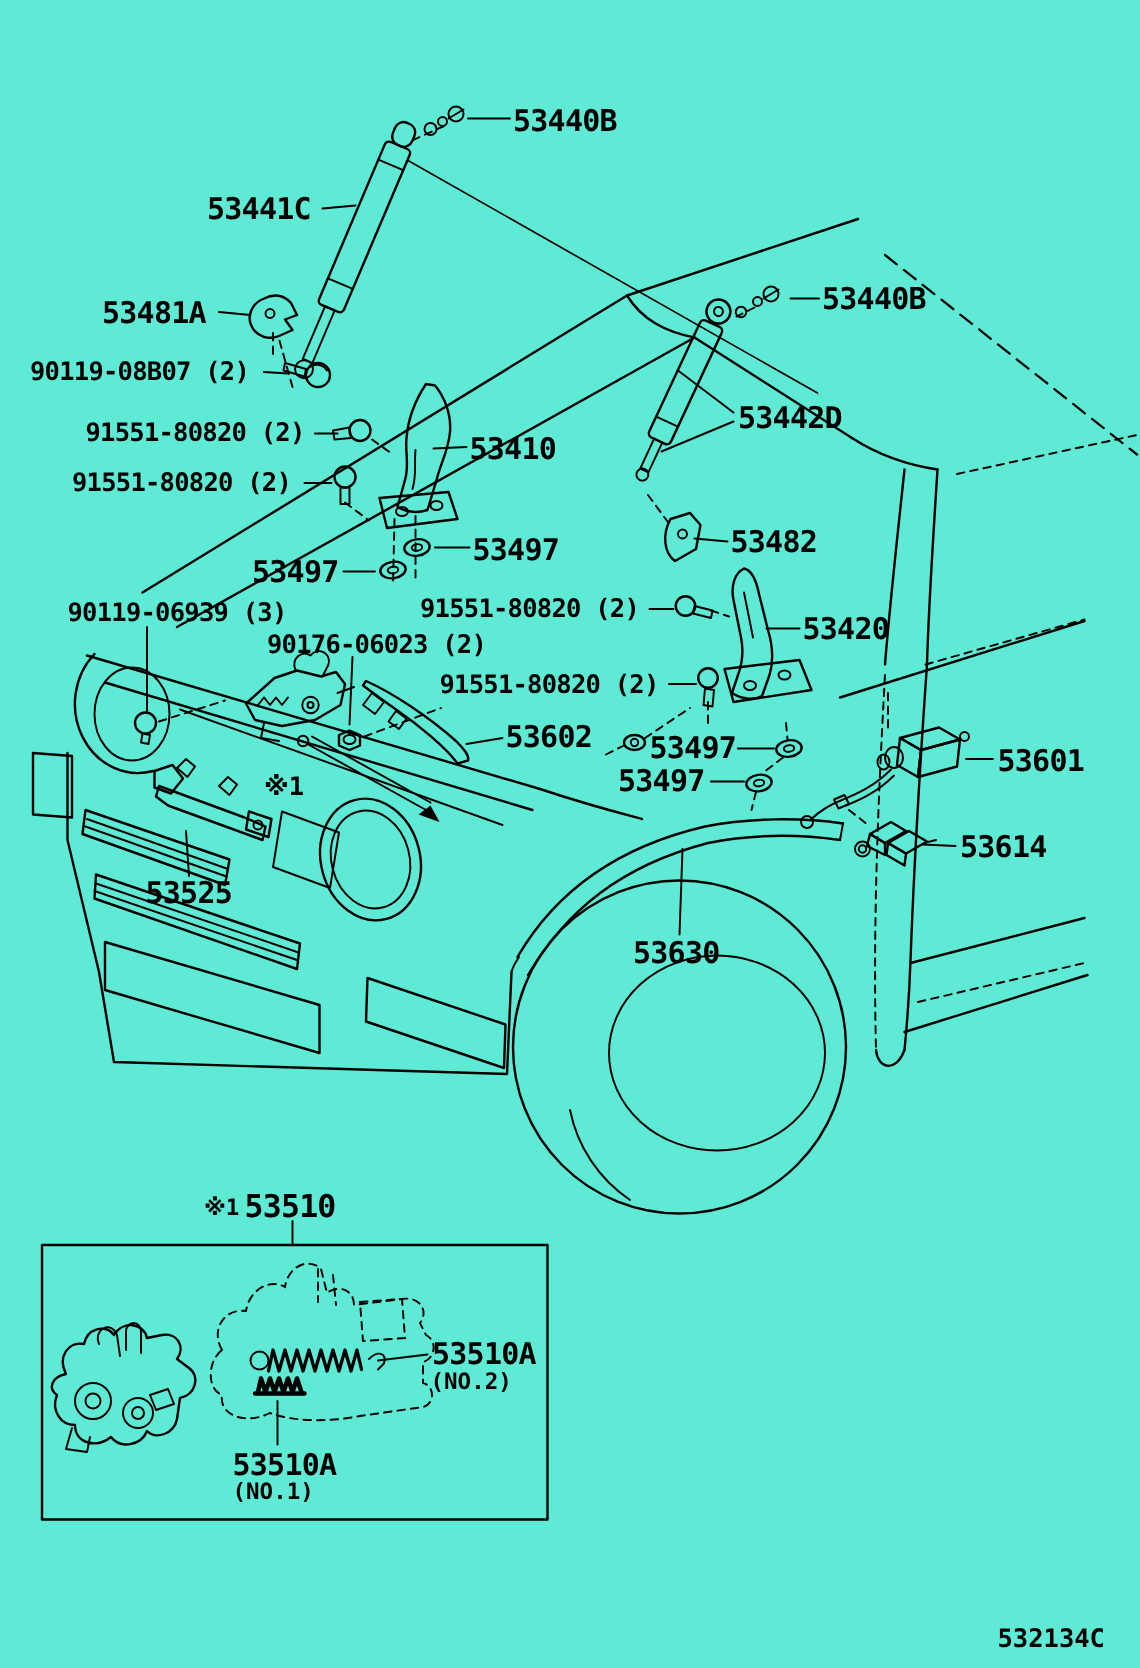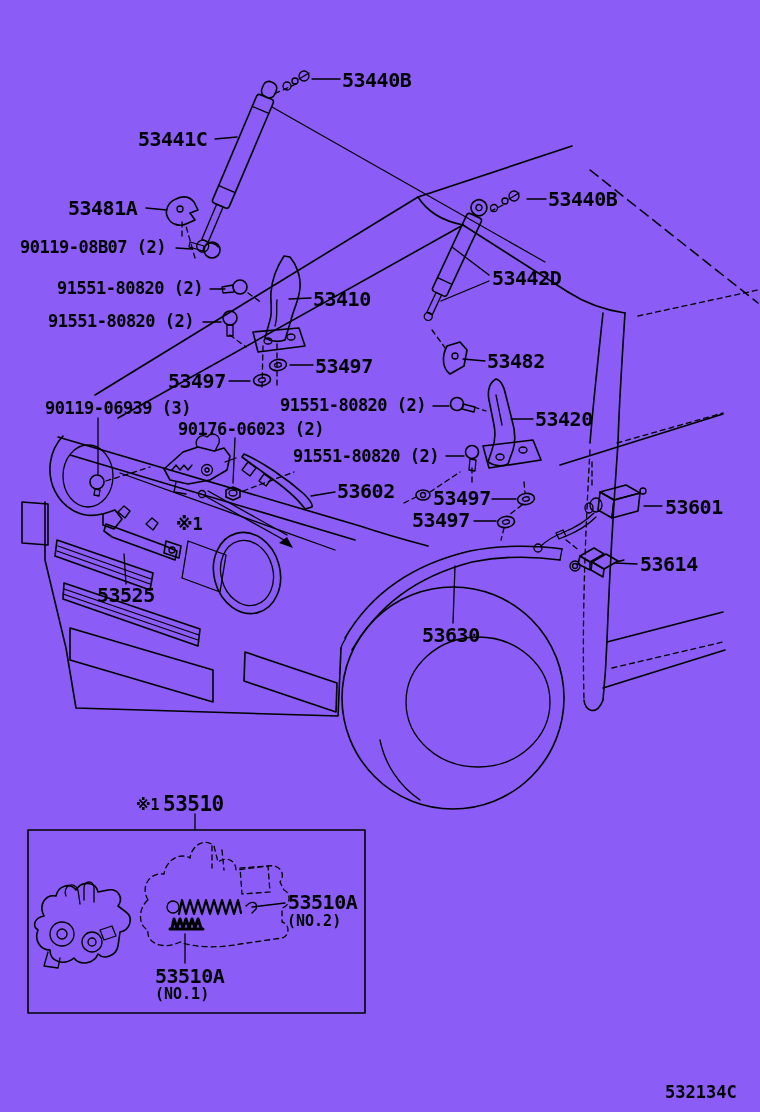--- a/index.html
+++ b/index.html
@@ -1,16 +1,16 @@
 <!DOCTYPE html>
 <html><head>
 <meta charset="utf-8">
 <style>
   html,body{margin:0;padding:0;background:#ffffff}
-  .wrap{position:relative;width:760px;height:1112px;background:#8b5cf6;overflow:hidden}
+  .wrap{position:relative;width:760px;height:1112px;background:#5eead4;overflow:hidden}
   svg{position:absolute;left:0;top:0;display:block}
   .lbl{font-family:"DejaVu Sans Mono","DejaVu Sans",monospace;font-weight:700;fill:#000000}
   .lbl-lg{font-size:20px;letter-spacing:-0.5px}
   .lbl-xl{font-size:21px;letter-spacing:-0.5px}
   .lbl-md{font-size:17px;letter-spacing:-0.5px}
   .lbl-sm{font-size:15px}
   .ln{stroke:#000;fill:none;stroke-width:1.6;stroke-linecap:round;stroke-linejoin:round}
   .ln2{stroke:#000;fill:none;stroke-width:1.3;stroke-linecap:round;stroke-linejoin:round}
   .thin{stroke:#000;fill:none;stroke-width:1.1;stroke-linecap:round}
   .dash{stroke:#000;fill:none;stroke-width:1.3;stroke-dasharray:5 4;stroke-linecap:round}

